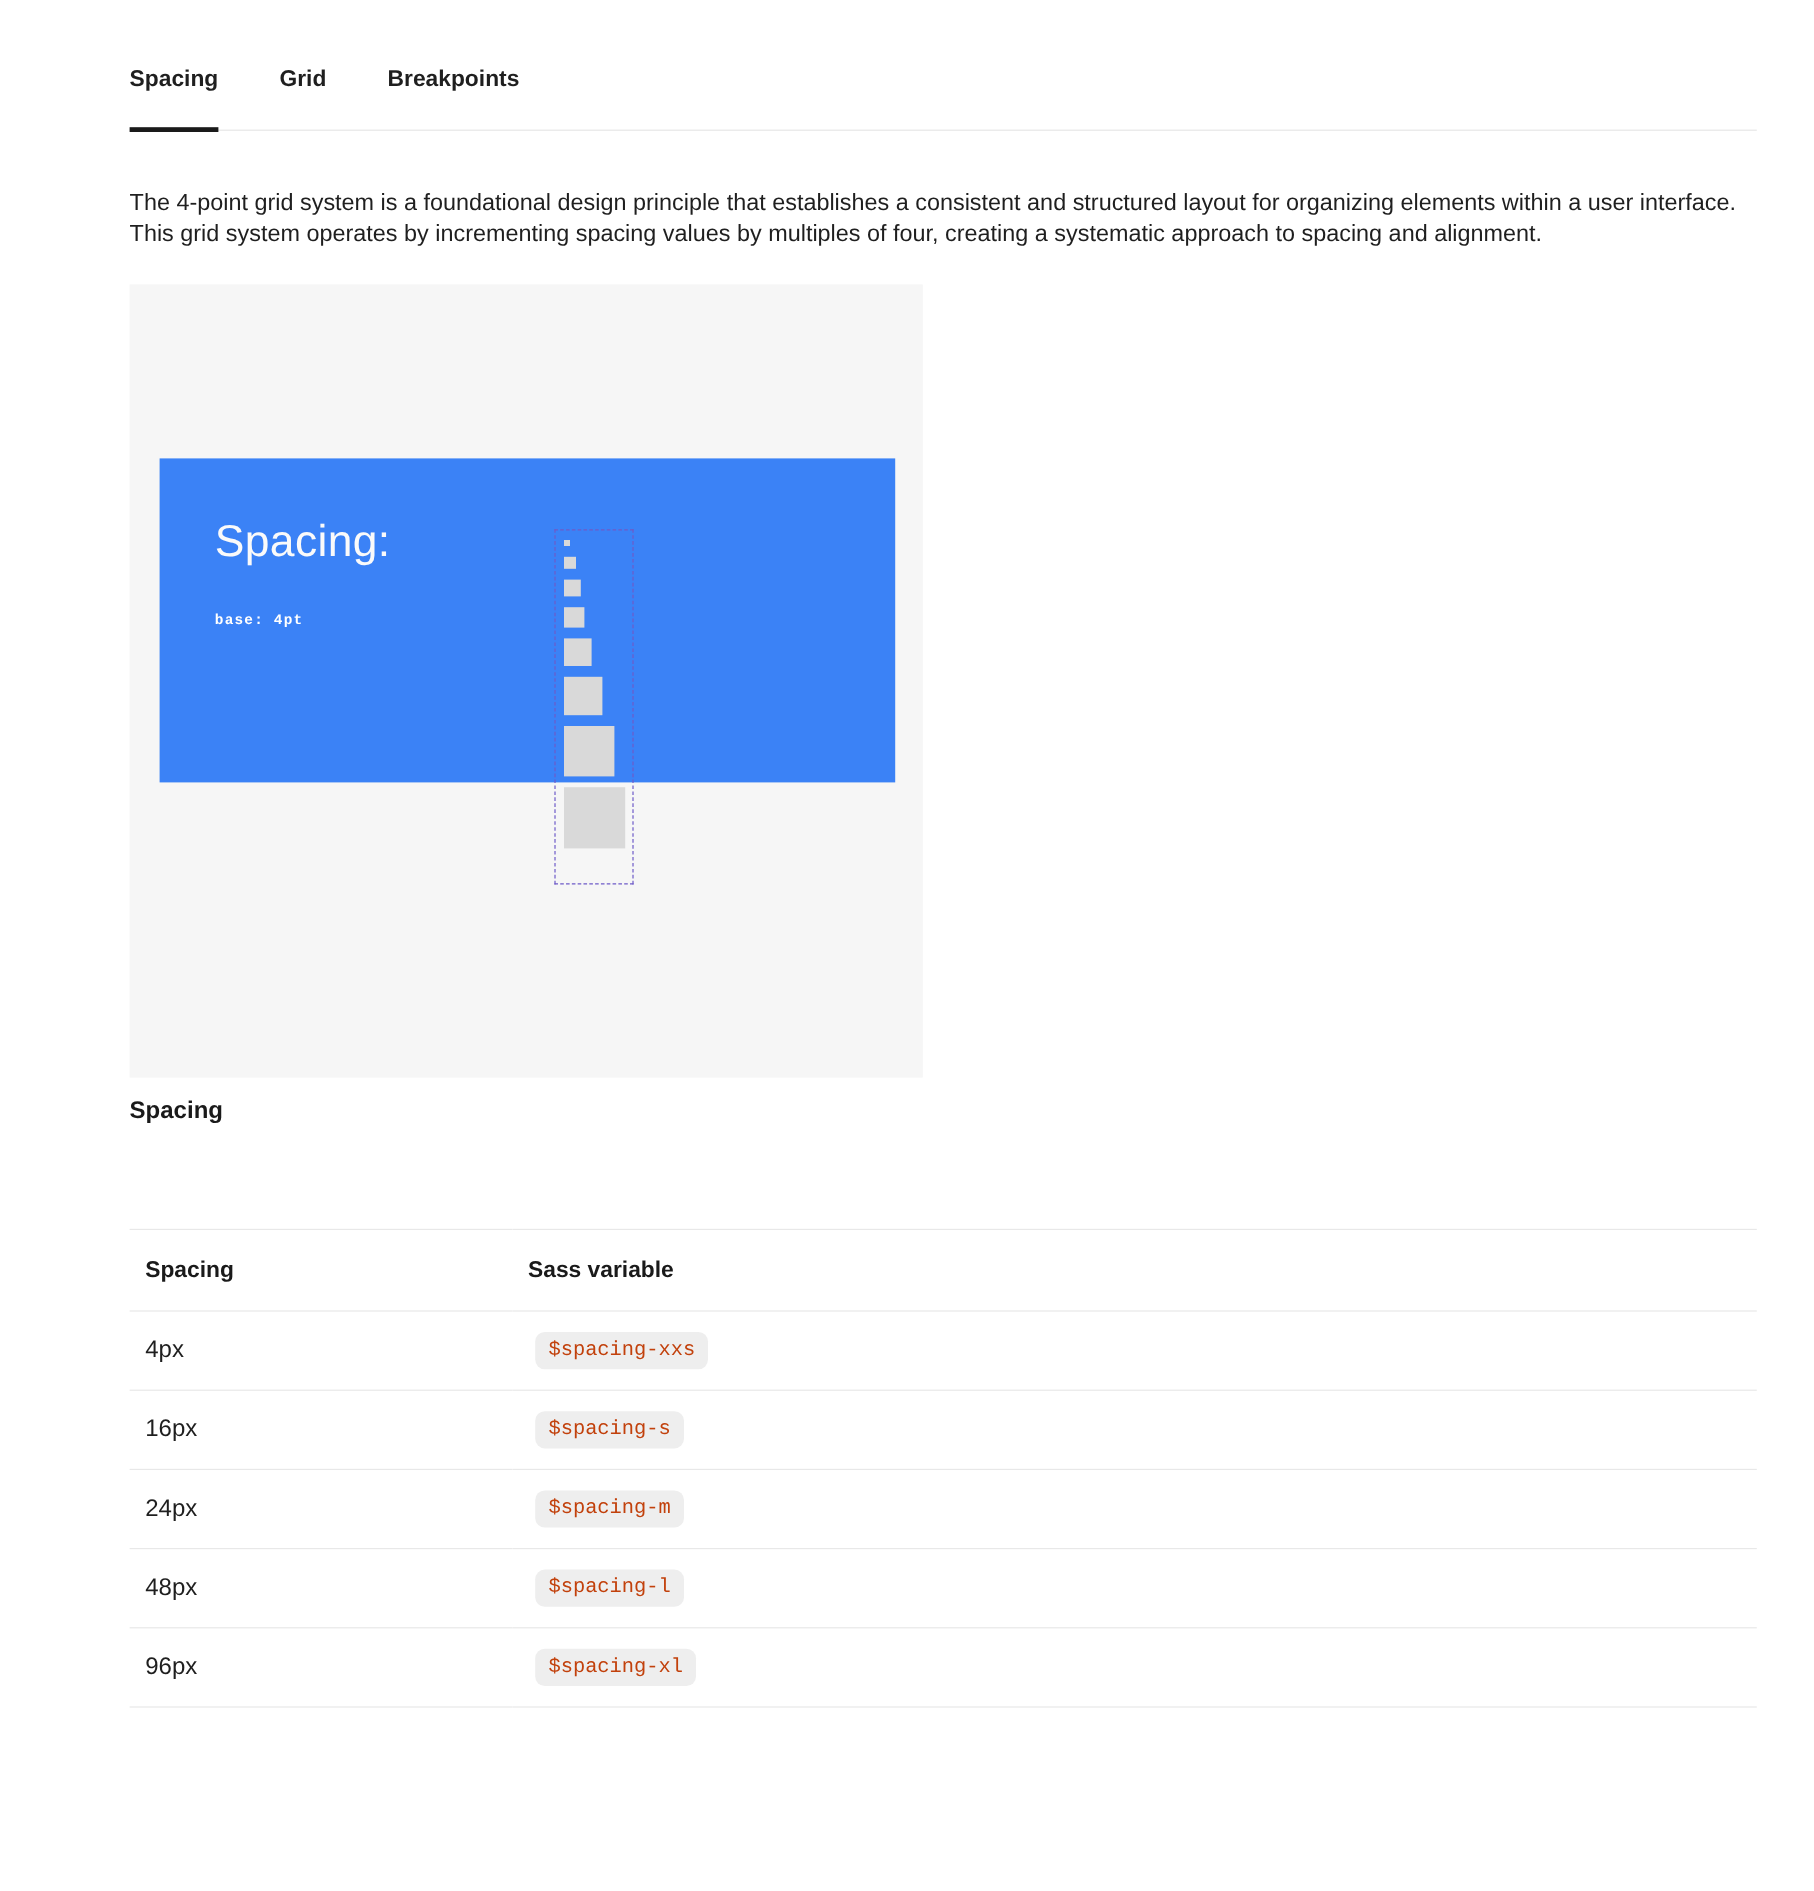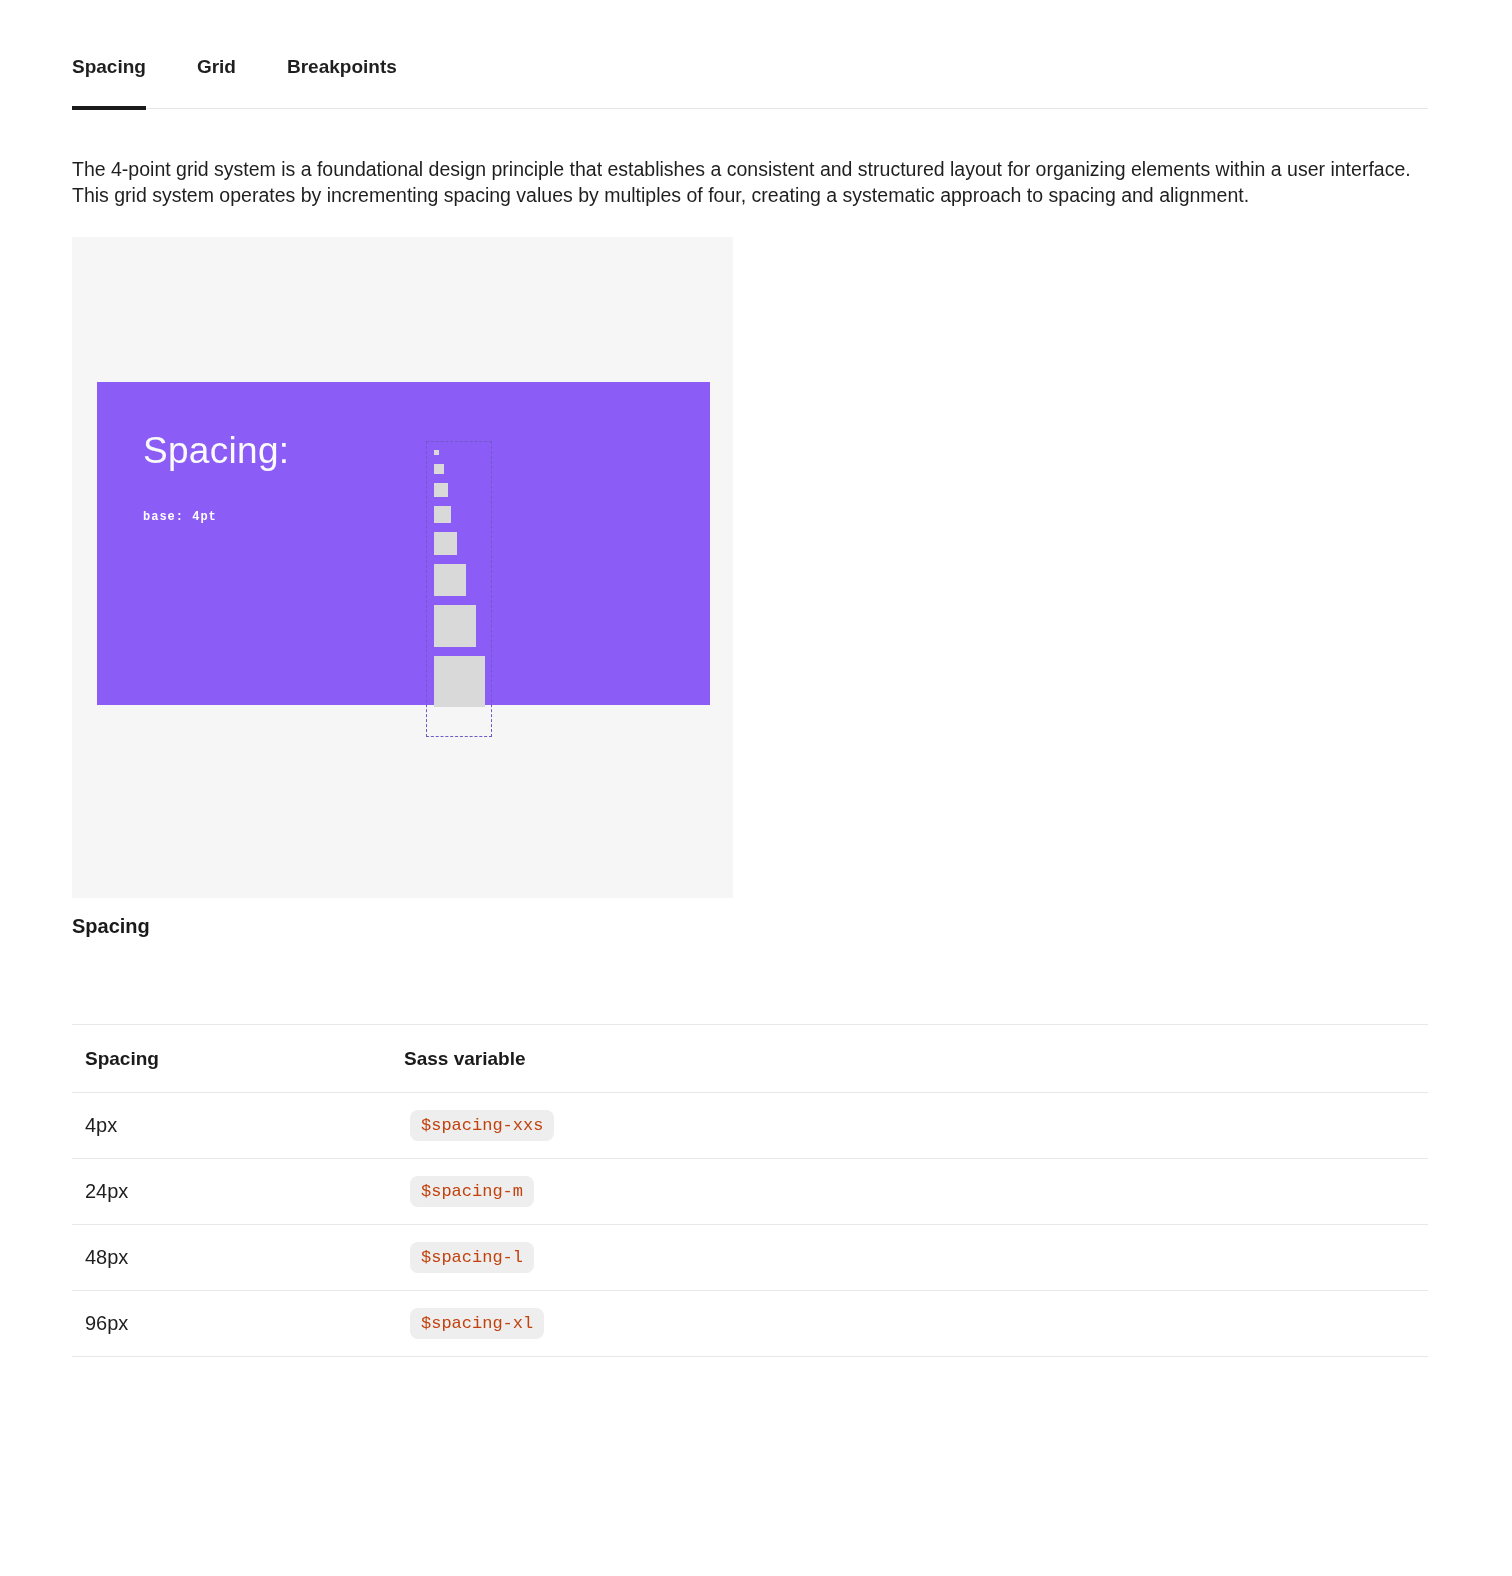--- a/index.html
+++ b/index.html
@@ -6,21 +6,21 @@
   html, body { margin: 0; padding: 0; }
   body {
     width: 1512px;
     height: 1576px;
     background: #ffffff;
     font-family: "Liberation Sans", sans-serif;
     color: #1f1f1f;
     overflow: hidden;
   }
   .container {
-    margin-left: 72px;
+    margin-left: 108px;
     width: 1356px;
   }
 
   
   .tabbar {
     display: flex;
     gap: 51px;
     padding-top: 56px;
     border-bottom: 1px solid #e6e6e6;
   }
@@ -56,22 +56,22 @@
   .figure {
     margin-top: 29px;
     width: 661px;
     height: 661px;
     background: #f6f6f6;
     position: relative;
   }
   .card {
     position: absolute;
     left: 25px; top: 145px;
-    width: 613px; height: 323px;
-    background: #8b5cf6;
+    width: 613px; height: 270px;
+    background: #3b82f6;
   }
   .card-title {
     position: absolute;
     left: 46px; top: 50px;
     font-size: 37px;
     line-height: 37px;
     font-weight: 400;
     color: #fafafa;
     letter-spacing: 0.3px;
   }
@@ -191,20 +191,24 @@
         <th>Spacing</th>
         <th>Sass variable</th>
       </tr>
     </thead>
     <tbody>
       <tr>
         <td>4px</td>
         <td><span class="chip">$spacing-xxs</span></td>
       </tr>
       <tr>
+        <td>16px</td>
+        <td><span class="chip">$spacing-s</span></td>
+      </tr>
+      <tr>
         <td>24px</td>
         <td><span class="chip">$spacing-m</span></td>
       </tr>
       <tr>
         <td>48px</td>
         <td><span class="chip">$spacing-l</span></td>
       </tr>
       <tr>
         <td>96px</td>
         <td><span class="chip">$spacing-xl</span></td>

